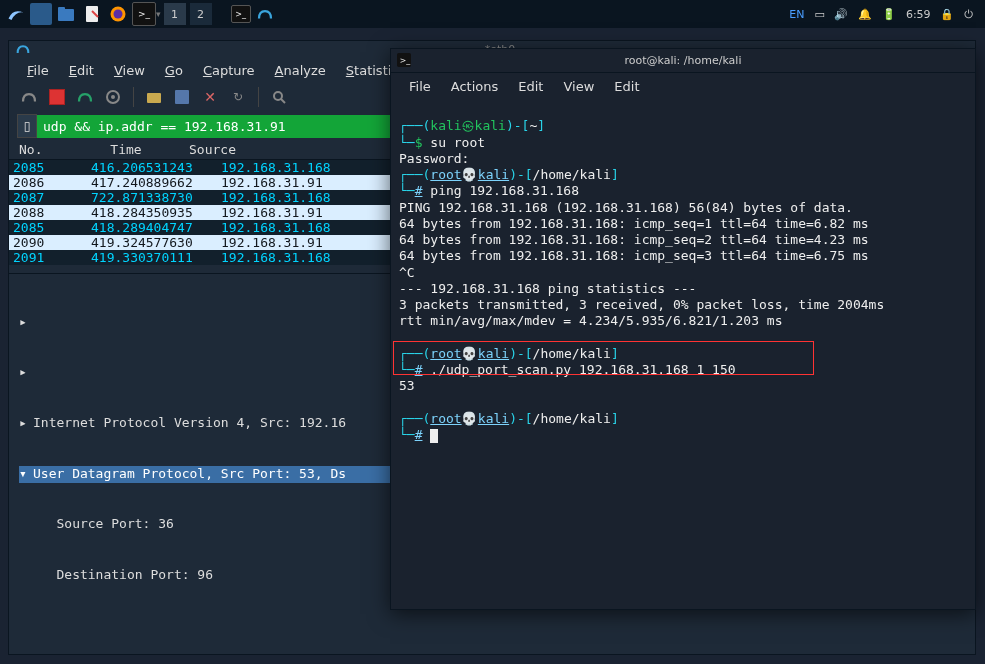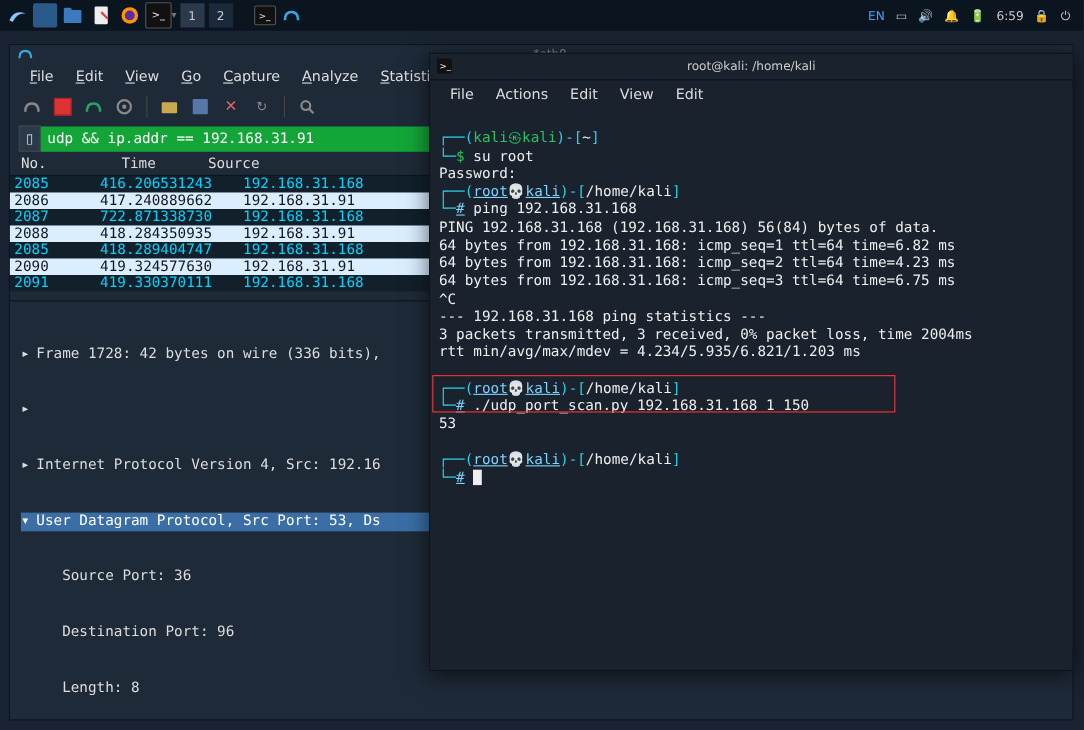--- a/index.html
+++ b/index.html
@@ -231,27 +231,26 @@
         <div class="pl-row row-light"><div class="col-no">2086</div><div class="col-time">417.240889662</div><div class="col-src">192.168.31.91</div></div>
         <div class="pl-row row-dark"><div class="col-no">2087</div><div class="col-time">722.871338730</div><div class="col-src">192.168.31.168</div></div>
         <div class="pl-row row-light"><div class="col-no">2088</div><div class="col-time">418.284350935</div><div class="col-src">192.168.31.91</div></div>
         <div class="pl-row row-dark"><div class="col-no">2085</div><div class="col-time">418.289404747</div><div class="col-src">192.168.31.168</div></div>
         <div class="pl-row row-light"><div class="col-no">2090</div><div class="col-time">419.324577630</div><div class="col-src">192.168.31.91</div></div>
         <div class="pl-row row-dark"><div class="col-no">2091</div><div class="col-time">419.330370111</div><div class="col-src">192.168.31.168</div></div>
       </div>
   </div>
 
   <div class="packet-details">
-    <div class="pd-line"><span class="tri">▸</span><span>Frame 1728: 42 bytes on wire (336 bits),</span></div>
+    <div class="pd-line"><span class="tri">▸</span></div>
     <div class="pd-line"><span class="tri">▸</span></div>
     <div class="pd-line"><span class="tri">▸</span><span>Internet Protocol Version 4, Src: 192.16</span></div>
     <div class="pd-line pd-sel"><span class="tri">▾</span><span>User Datagram Protocol, Src Port: 53, Ds</span></div>
     <div class="pd-line"><span class="tri"></span><span>   Source Port: 36</span></div>
     <div class="pd-line"><span class="tri"></span><span>   Destination Port: 96</span></div>
-    <div class="pd-line"><span class="tri"></span><span>   Length: 8</span></div>
     
     
     
   </div>
 
   <div class="scrollbar-stub"></div>
 </div>
 
 <div class="terminal">
   <div class="term-titlebar">

